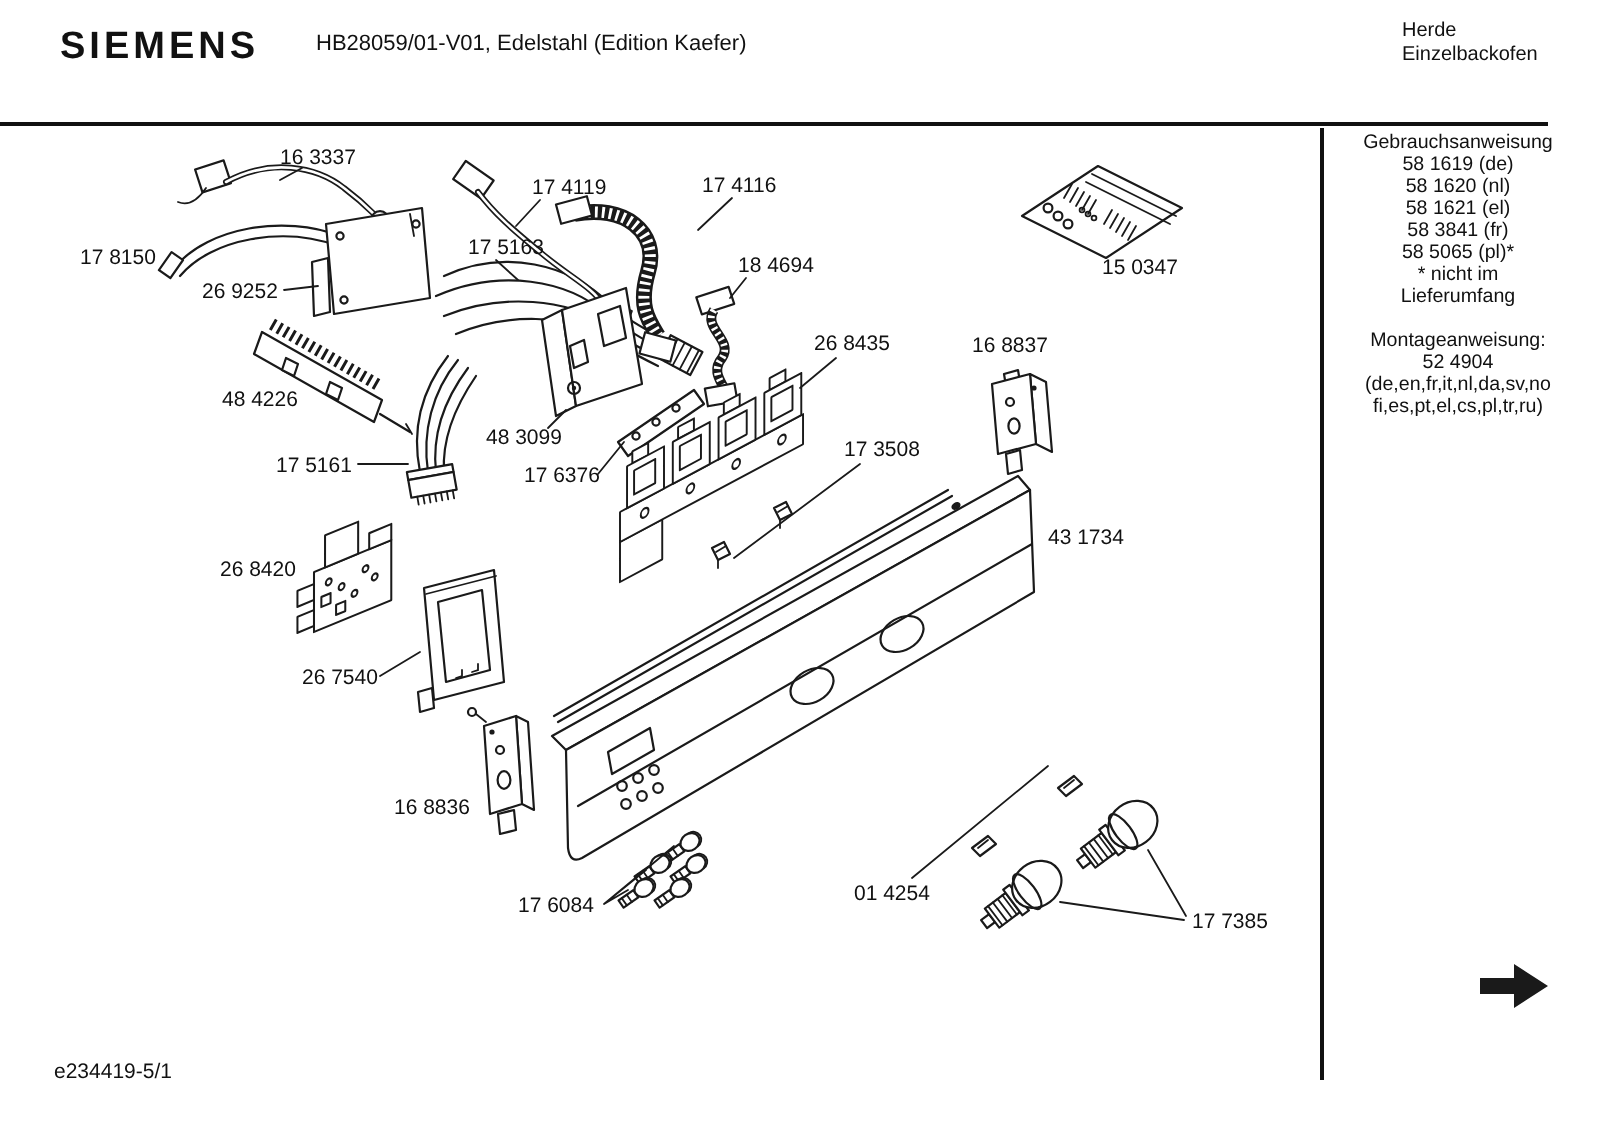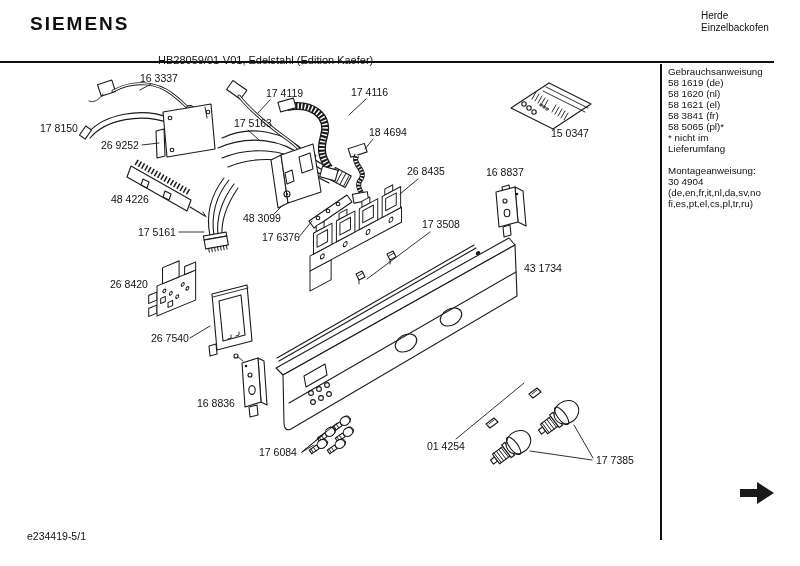--- a/index.html
+++ b/index.html
@@ -1,24 +1,24 @@
 <!DOCTYPE html>
 <html><head>
 <meta charset="utf-8">
 <style>
   html,body{margin:0;padding:0;background:#e8e8e8;}
   .page{position:relative;width:800px;height:566px;background:#ffffff;overflow:hidden;
         font-family:"Liberation Sans",sans-serif;color:#111;}
   .brand{position:absolute;left:30px;top:13px;font-size:19px;font-weight:bold;
          letter-spacing:2px;color:#111;}
-  .model{position:absolute;left:158px;top:16px;font-size:11px;color:#111;margin-top:38px;}
+  .model{position:absolute;left:158px;top:16px;font-size:11px;color:#111;}
   .cat{position:absolute;left:701px;top:10px;font-size:10px;line-height:12px;white-space:pre-line;}
   .hrule{position:absolute;left:0px;top:61px;width:774px;height:2px;background:#111;}
   .vrule{position:absolute;left:660px;top:64px;width:1.5px;height:476px;background:#111;}
-  .sidebar{position:absolute;left:668px;top:66px;width:122px;font-size:9.8px;line-height:11px;}
+  .sidebar{position:absolute;left:668px;top:66px;width:122px;font-size:9.8px;line-height:11px;text-align:center;}
   .sidebar .sec{white-space:pre-line;margin:0 0 11px 0;}
   .footer{position:absolute;left:27px;top:530px;font-size:10.5px;}
   svg{position:absolute;}
   .diagram{left:0;top:60px;}
   .ln{stroke:#1a1a1a;fill:none;stroke-width:1.1;stroke-linecap:round;stroke-linejoin:round;}
   .thin{stroke:#1a1a1a;fill:none;stroke-width:0.9;stroke-linecap:round;}
   .fw{fill:#ffffff;stroke:#1a1a1a;stroke-width:1.1;stroke-linejoin:round;}
   .fb{fill:#1a1a1a;stroke:none;}
   .cable{stroke:#1a1a1a;fill:none;stroke-width:3;stroke-linecap:round;}
   .cablein{stroke:#ffffff;fill:none;stroke-width:1.3;stroke-linecap:round;}
@@ -45,21 +45,21 @@
   <div class="sidebar">
     <div class="sec">Gebrauchsanweisung
 58 1619 (de)
 58 1620 (nl)
 58 1621 (el)
 58 3841 (fr)
 58 5065 (pl)*
 * nicht im
 Lieferumfang</div>
     <div class="sec">Montageanweisung:
-30 4904
+52 4904
 (de,en,fr,it,nl,da,sv,no
 fi,es,pt,el,cs,pl,tr,ru)</div>
   </div>
 
   <svg class="diagram" width="660" height="480" viewBox="0 0 660 480">
 
     <g>
       <g transform="rotate(-18 107 28)">
           <rect class="fw" x="99" y="22" width="15" height="12"></rect>
         </g>

